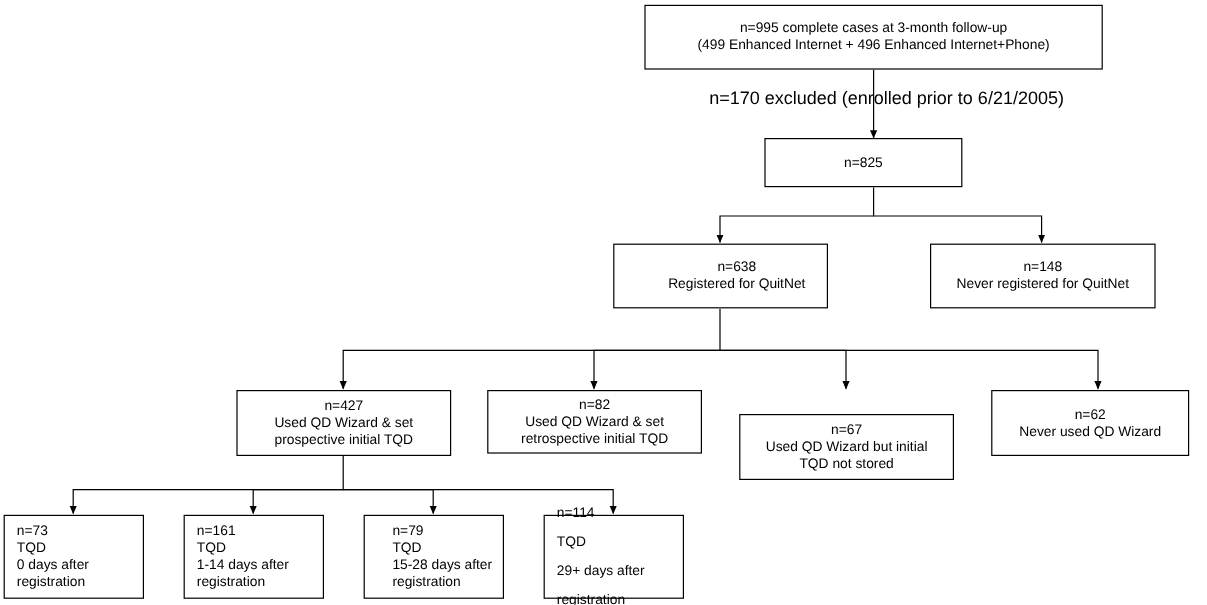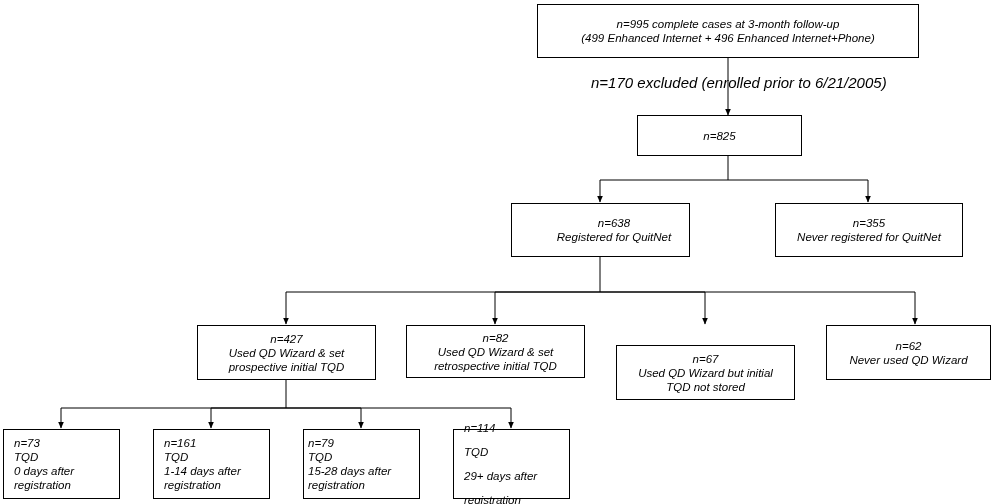--- a/index.html
+++ b/index.html
@@ -7,21 +7,20 @@
     padding: 0;
     background: #ffffff;
   }
   #canvas {
     position: relative;
     width: 1006px;
     height: 504px;
     background: #ffffff;
     font-family: "Liberation Sans", sans-serif;
     overflow: hidden;
-    font-style: italic;
   }
   .node {
     position: absolute;
     box-sizing: border-box;
     border: 1px solid #000000;
     background: #ffffff;
     display: flex;
     flex-direction: column;
     align-items: center;
     justify-content: center;
@@ -89,21 +88,21 @@
   <div class="node" style="left:637px; top:115px; width:165px; height:41px;">
     <span class="line">n=825</span>
   </div>
 
   <div class="node" style="left:511px; top:203px; width:179px; height:54px;padding-left:31px;">
     <span class="line">n=638</span>
     <span class="line">Registered for QuitNet</span>
   </div>
 
   <div class="node" style="left:775px; top:203px; width:188px; height:54px;">
-    <span class="line">n=355</span>
+    <span class="line">n=148</span>
     <span class="line">Never registered for QuitNet</span>
   </div>
 
   <div class="node" style="left:197px; top:325px; width:179px; height:55px;">
     <span class="line">n=427</span>
     <span class="line">Used QD Wizard &amp; set</span>
     <span class="line">prospective initial TQD</span>
   </div>
 
   <div class="node" style="left:406px; top:325px; width:179px; height:53px;">
@@ -130,21 +129,21 @@
     <span class="line">registration</span>
   </div>
 
   <div class="node" style="left:153px; top:429px; width:117px; height:70px; align-items:flex-start; text-align:left; padding-left:10px;">
     <span class="line">n=161</span>
     <span class="line">TQD</span>
     <span class="line">1-14 days after</span>
     <span class="line">registration</span>
   </div>
 
-  <div class="node" style="left:303px; top:429px; width:117px; height:70px; align-items:flex-start; text-align:left; padding-left:4px;">
+  <div class="node" style="left:303px; top:429px; width:117px; height:70px; align-items:flex-start; text-align:left; padding-left:23px;">
     <span class="line">n=79</span>
     <span class="line">TQD</span>
     <span class="line">15-28 days after</span>
     <span class="line">registration</span>
   </div>
 
   <div class="node" style="left:453px; top:429px; width:117px; height:70px; align-items:flex-start; text-align:left; padding-left:10px;gap:10px;">
     <span class="line">n=114</span>
     <span class="line">TQD</span>
     <span class="line">29+ days after</span>

